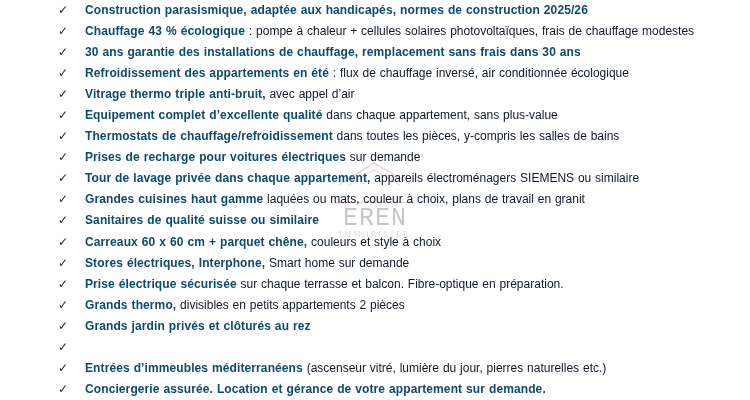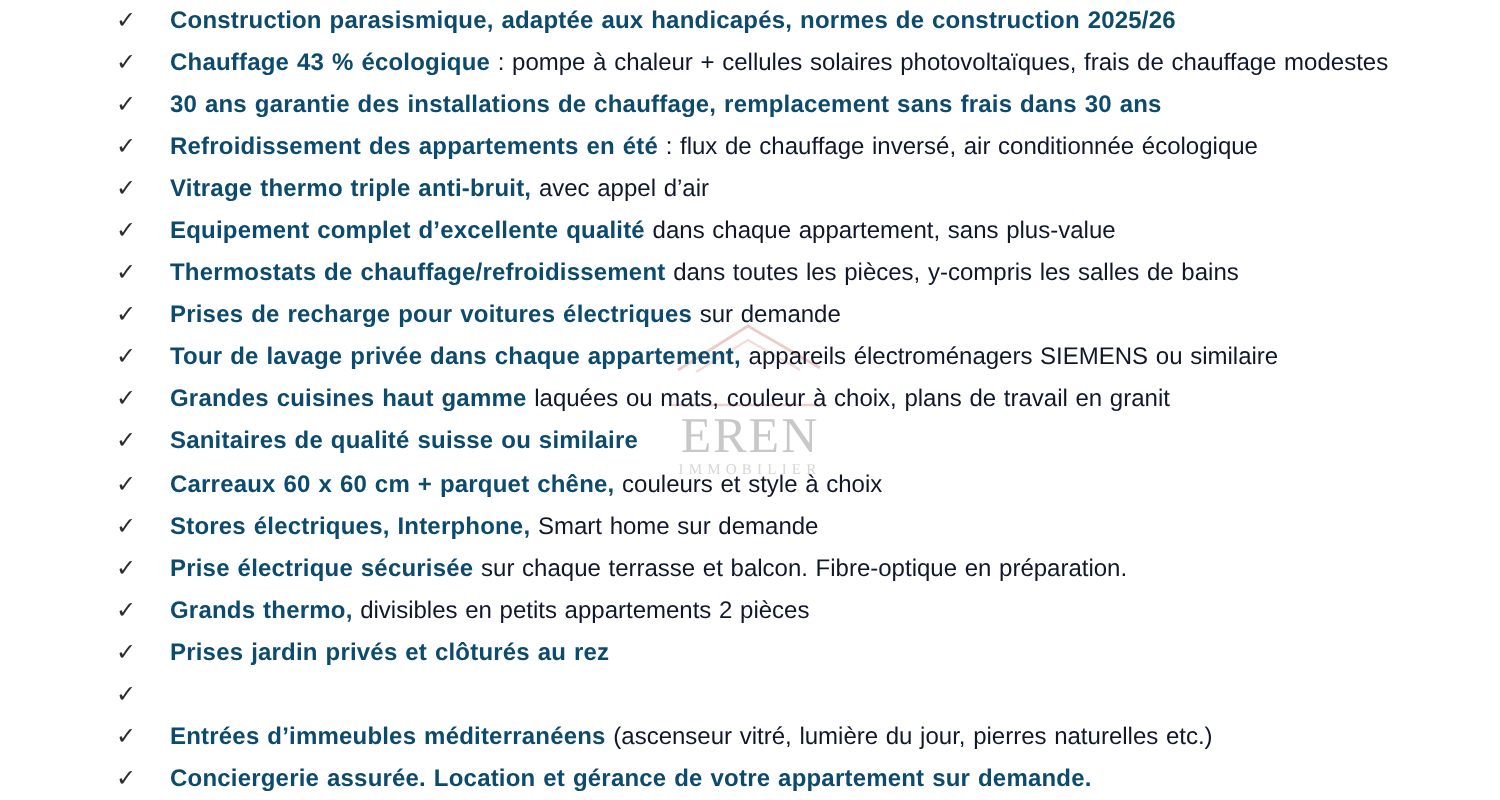--- a/index.html
+++ b/index.html
@@ -25,21 +25,21 @@
     height: 84px;
     z-index: 0;
     text-align: center;
     pointer-events: none;
   }
   .watermark svg {
     display: block;
     margin: 0 auto;
   }
   .wm-name {
-    font-family: Liberation Serif, serif;
+    font-family: Liberation Mono, monospace;
     font-size: 25px;
     line-height: 22px;
     letter-spacing: 1px;
     color: #c8c8c8;
     margin-top: 2px;
   }
   .wm-sub {
     font-family: "Liberation Serif", serif;
     font-size: 7.5px;
     line-height: 8px;
@@ -112,19 +112,19 @@
       <li><span class="check">✓</span><span class="txt"><b>Equipement complet d’excellente qualité</b><span class="rest"> dans chaque appartement, sans plus-value</span></span></li>
       <li><span class="check">✓</span><span class="txt"><b>Thermostats de chauffage/refroidissement</b><span class="rest"> dans toutes les pièces, y-compris les salles de bains</span></span></li>
       <li><span class="check">✓</span><span class="txt"><b>Prises de recharge pour voitures électriques</b><span class="rest"> sur demande</span></span></li>
       <li><span class="check">✓</span><span class="txt"><b>Tour de lavage privée dans chaque appartement,</b><span class="rest"> appareils électroménagers SIEMENS ou similaire</span></span></li>
       <li><span class="check">✓</span><span class="txt"><b>Grandes cuisines haut gamme</b><span class="rest"> laquées ou mats, couleur à choix, plans de travail en granit</span></span></li>
       <li><span class="check">✓</span><span class="txt"><b>Sanitaires de qualité suisse ou similaire</b></span></li>
       <li><span class="check">✓</span><span class="txt"><b>Carreaux 60 x 60 cm + parquet chêne,</b><span class="rest"> couleurs et style à choix</span></span></li>
       <li><span class="check">✓</span><span class="txt"><b>Stores électriques, Interphone,</b><span class="rest"> Smart home sur demande</span></span></li>
       <li><span class="check">✓</span><span class="txt"><b>Prise électrique sécurisée</b><span class="rest"> sur chaque terrasse et balcon. Fibre-optique en préparation.</span></span></li>
       <li><span class="check">✓</span><span class="txt"><b>Grands thermo,</b><span class="rest"> divisibles en petits appartements 2 pièces</span></span></li>
-      <li><span class="check">✓</span><span class="txt"><b>Prises jardin privés et clôturés au rez</b></span></li>
+      <li><span class="check">✓</span><span class="txt"><b>Grands jardin privés et clôturés au rez</b></span></li>
       <li><span class="check">✓</span></li>
       <li><span class="check">✓</span><span class="txt"><b>Entrées d’immeubles méditerranéens</b><span class="rest"> (ascenseur vitré, lumière du jour, pierres naturelles etc.)</span></span></li>
       <li><span class="check">✓</span><span class="txt"><b>Conciergerie assurée. Location et gérance de votre appartement sur demande.</b></span></li>
     </ul>
 
 </div>
 
 </body></html>

